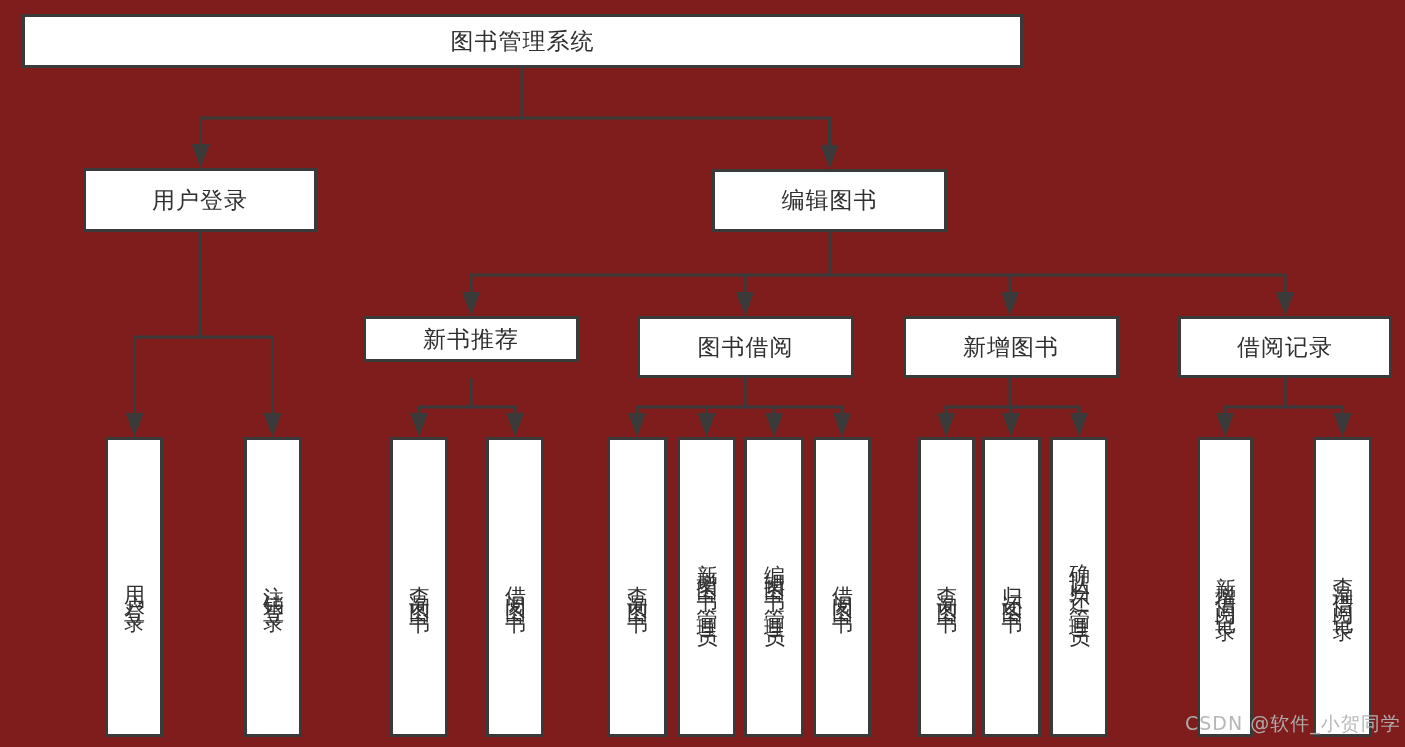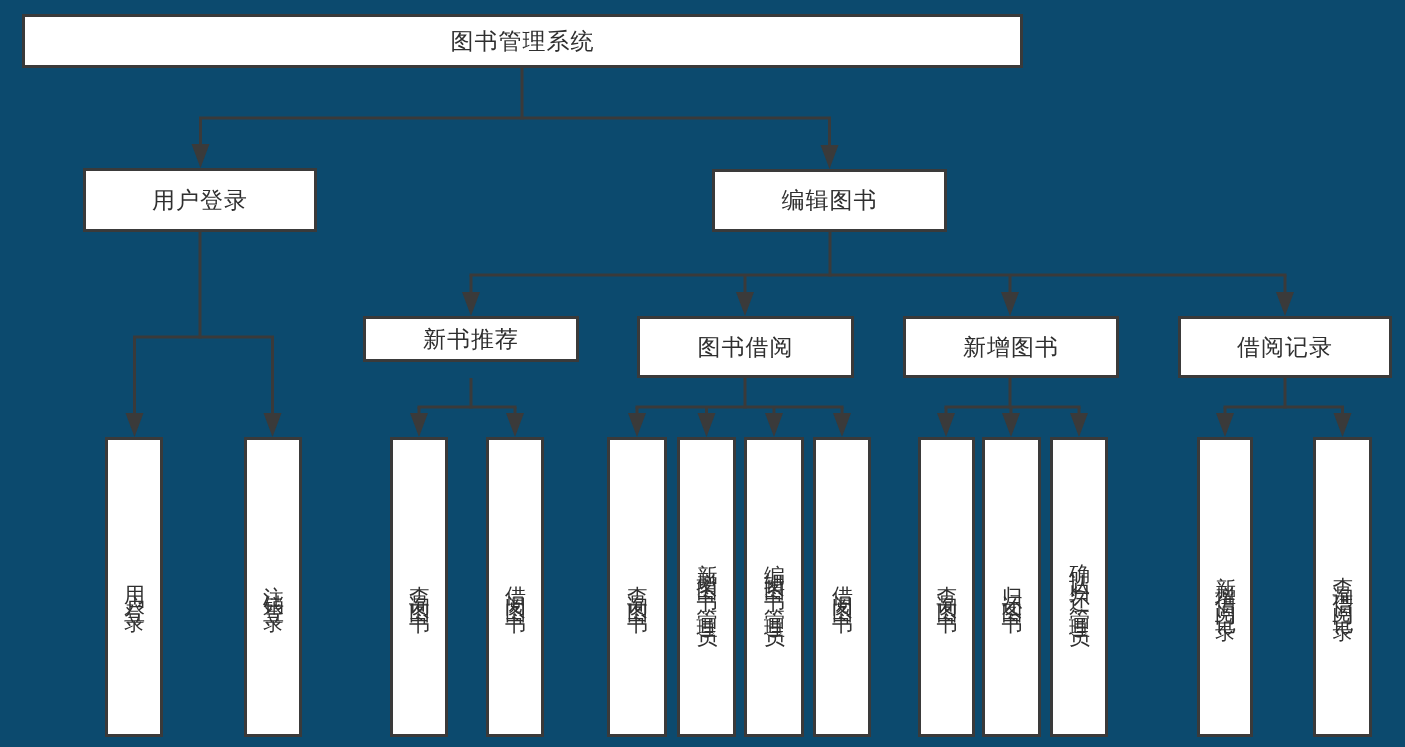--- a/index.html
+++ b/index.html
@@ -1,20 +1,20 @@
 <!DOCTYPE html>
 <html><head>
 <meta charset="utf-8">
 <style>
   html, body { margin: 0; padding: 0; background: #ffffff; }
   .canvas {
     position: relative;
     width: 1405px;
     height: 747px;
-    background: #0c4a6e;
+    background: #7f1d1d;
     font-family: "DejaVu Sans", "Liberation Sans", sans-serif;
     overflow: hidden;
   }
   svg.connectors {
     position: absolute;
     left: 0; top: 0;
     width: 1405px; height: 747px;
   }
   svg.connectors line { stroke: #3a3a3a; stroke-width: 3; }
   svg.connectors polygon { fill: #3a3a3a; }
@@ -186,14 +186,15 @@
     <span class="vtext">确认归还（管理员）</span>
   </div>
 
   <div class="node v" style="left:1197px;width:56px">
     <span class="vtext">新增借阅记录</span>
   </div>
   <div class="node v" style="left:1313px;width:59px">
     <span class="vtext">查询借阅记录</span>
   </div>
 
+  <div class="watermark">CSDN @软件_小贺同学</div>
 
 </div>
 
 </body></html>

